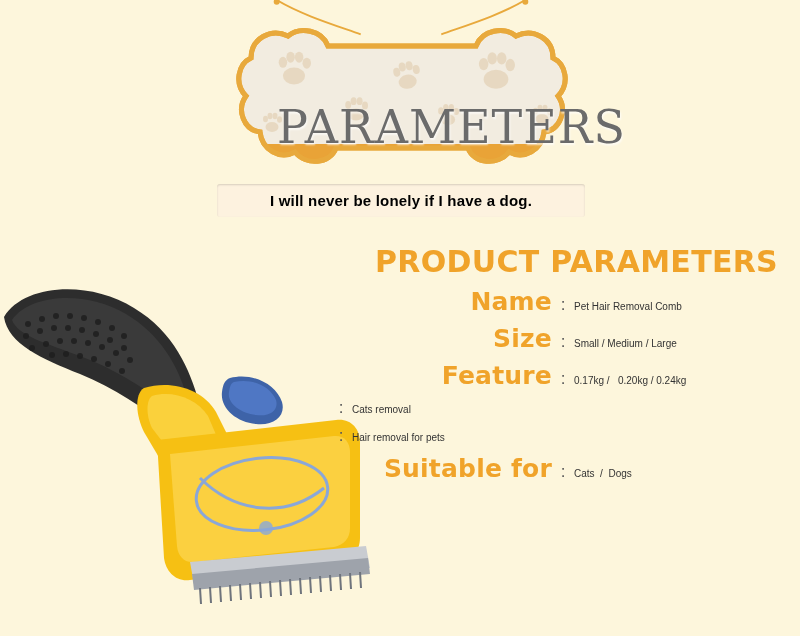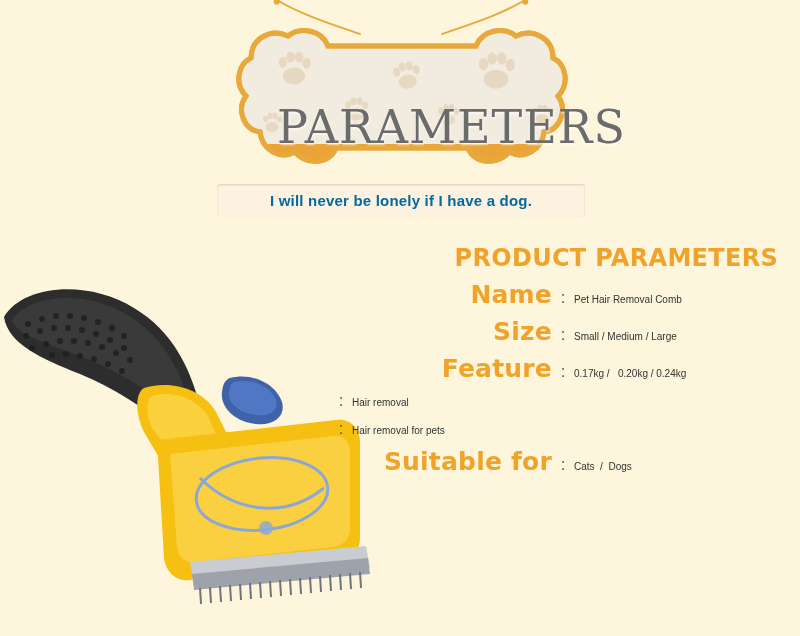--- a/index.html
+++ b/index.html
@@ -61,35 +61,35 @@
     box-shadow: 0 1px 2px rgba(0,0,0,.15) inset;
   }
   .banner-sub {
     position: absolute;
     left: 41px;
     top: 163px;
     width: 368px;
     text-align: center;
     font-size: 15px;
     font-weight: bold;
-    color: #0369a1;
+    color: #000000;
     line-height: 27px;
     letter-spacing: .2px;
   }
 
   
   .params {
     position: absolute;
     left: 330px;
     top: 244px;
     width: 460px;
   }
   .params-heading {
     font-family: "DejaVu Sans", sans-serif;
-    font-size: 24px;
+    font-size: 30px;
     font-weight: bold;
     color: #f0a32a;
     text-align: right;
     padding-right: 12px;
     letter-spacing: .3px;
   }
   .param-row {
     display: flex;
     align-items: baseline;
     margin-top: 8px;
@@ -332,21 +332,21 @@
   </div>
 
   <div class="param-row">
     <div class="param-label">Feature</div>
     <div class="param-colon">:</div>
     <div class="param-value">0.17kg /   0.20kg / 0.24kg</div>
   </div>
 
   <div class="param-row">
     <div class="param-colon">:</div>
-    <div class="param-value">Hair removal</div>
+    <div class="param-value">Cats removal</div>
   </div>
 
   <div class="param-row">
     <div class="param-colon">:</div>
     <div class="param-value">Hair removal for pets</div>
   </div>
 
   <div class="param-row">
     <div class="param-label">Suitable for</div>
     <div class="param-colon">:</div>

